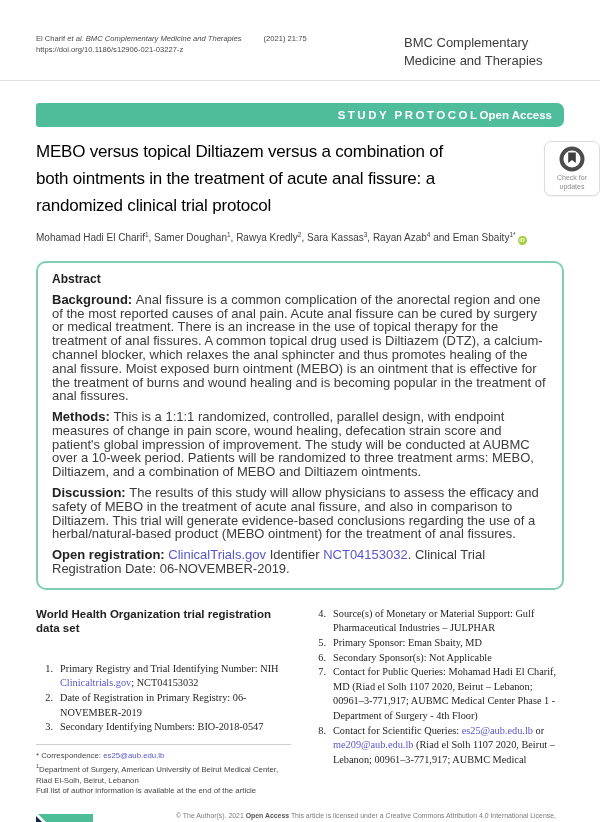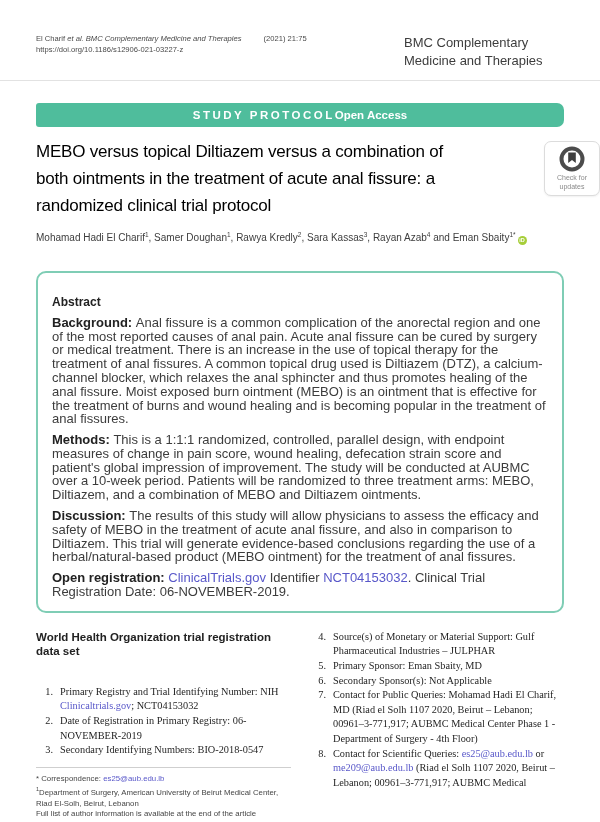--- a/index.html
+++ b/index.html
@@ -13,21 +13,21 @@
   
   .hdr { display:flex; justify-content:space-between; align-items:flex-start; padding-top:34px; }
   .hdr-meta { font-size:7.6px; line-height:10.5px; color:#4a4a4a; }
   .hdr-meta .yr { margin-left:22px; }
   .hdr-journal { font-size:13px; line-height:18px; color:#3d3d3d; width:160px; }
   .hdr-rule { border:none; border-top:1px solid #e2e2e2; margin-top:10px; }
 
   
   .banner {
     margin:22px 36px 0; height:24px; border-radius:3px 7px 7px 3px;
-    display:flex; align-items:center; justify-content:center; padding:0 12px;
+    display:flex; align-items:center; justify-content:flex-end; padding:0 12px;
     color:#ffffff; font-weight:bold; font-size:11.5px;
   }
   .banner .typ { letter-spacing:2.5px; }
 
   
   .title-wrap { position:relative; margin-top:12px; }
   h1.title {
     font-size:17px; line-height:26.8px; font-weight:500; color:#000000;
     padding-right:88px; letter-spacing:-0.2px;
   }
@@ -43,22 +43,22 @@
   .authors { margin-top:11px; font-size:10px; color:#3d3d3d; }
   .authors sup { font-size:6.5px; }
   .orcid {
     display:inline-block; width:9px; height:9px; border-radius:50%;
     background:#A6CE39; color:#fff; font-size:5.5px; font-weight:bold;
     text-align:center; line-height:9px; vertical-align:-1px; margin-left:2px;
   }
 
   
   .abstract {
-    margin:26px 36px 0; border:2px solid #7fcdb5; border-radius:10px;
-    padding:22px 14px 12px;
+    margin:16px 36px 0; border:2px solid #7fcdb5; border-radius:10px;
+    padding:9px 14px 12px;
   }
   .abstract h2 { font-size:12px; color:#222; margin-bottom:2px; }
   .abstract p { font-size:13px; line-height:13.8px; color:#3c3c3c; margin-top:7px; }
   .abstract p b { color:#222; }
   a.lnk { color:#5857c9; text-decoration:none; cursor:pointer; }
 
   
   .cols { display:flex; gap:18px; margin-top:17px; }
   .col { flex:1; min-width:0; }
   .who-head { font-size:11.5px; font-weight:bold; color:#222; line-height:14px; margin-bottom:27px; }

